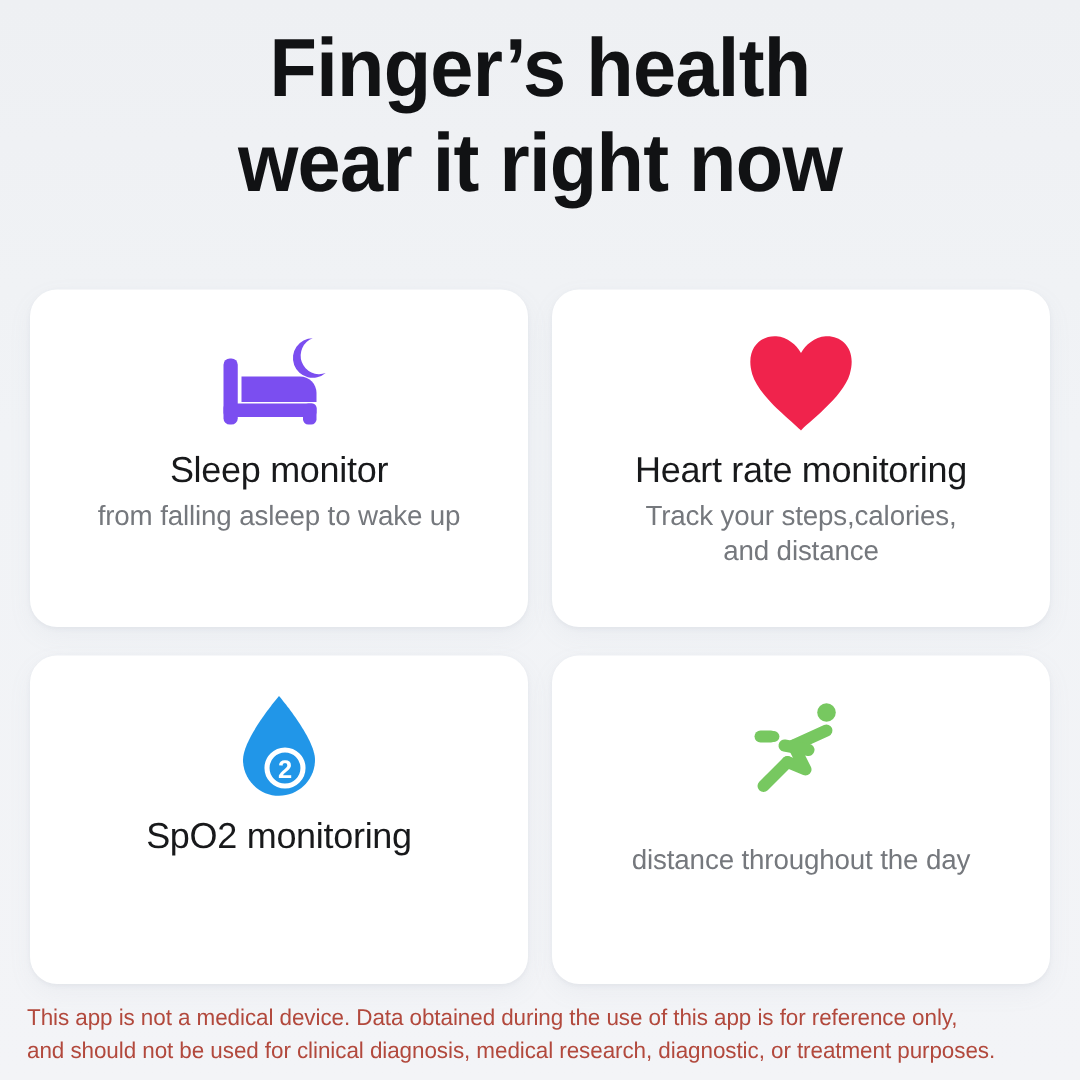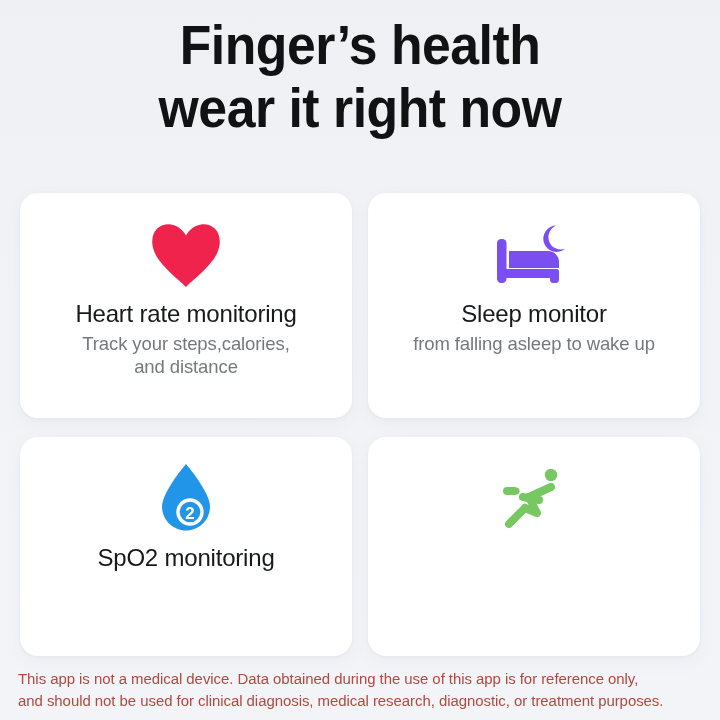--- a/index.html
+++ b/index.html
@@ -119,54 +119,54 @@
 
   <div class="headline">
     <span class="line">Finger’s health</span>
     <span class="line">wear it right now</span>
   </div>
 
   <div class="grid">
 
     <div class="card">
       <div class="icon-wrap">
+        <svg width="82" height="62" viewBox="0 0 82 62" aria-hidden="true">
+          <g fill="#7b4ef0">
+
+            <rect x="4" y="14" width="9.5" height="44" rx="4.2"></rect>
+
+            <rect x="4" y="44" width="62" height="9" rx="3"></rect>
+
+            <rect x="57" y="44" width="9" height="14" rx="3.5"></rect>
+
+            <path d="M16 26 h39 a11 11 0 0 1 11 11 v6 h-50 z"></path>
+
+            <path d="M69.5 0.5 a13.2 13.2 0 1 0 8.6 23.2 a10.6 10.6 0 0 1 -8.6 -23.2 z" transform="translate(-6,0)"></path>
+          </g>
+        </svg>
+      </div>
+      <div class="card-title">Sleep monitor</div>
+      <div class="card-sub">
+        <span>from falling asleep to wake up</span>
+      </div>
+    </div>
+
+    <div class="card">
+      <div class="icon-wrap">
         <svg width="72" height="66" viewBox="0 0 72 66" aria-hidden="true">
           <path fill="#f0234c" d="M36 64 C 33 60 8 42 3.5 26.5 C -1.5 9.5 9 0.5 19.5 1.2 C 27 1.7 33 7 36 12.4 C 39 7 45 1.7 52.5 1.2 C 63 0.5 73.5 9.5 68.5 26.5 C 64 42 39 60 36 64 Z"></path>
         </svg>
       </div>
       <div class="card-title">Heart rate monitoring</div>
       <div class="card-sub">
         <span>Track your steps,calories,</span><br>
         <span>and distance</span>
       </div>
     </div>
 
-    <div class="card">
-      <div class="icon-wrap">
-        <svg width="82" height="62" viewBox="0 0 82 62" aria-hidden="true">
-          <g fill="#7b4ef0">
-
-            <rect x="4" y="14" width="9.5" height="44" rx="4.2"></rect>
-
-            <rect x="4" y="44" width="62" height="9" rx="3"></rect>
-
-            <rect x="57" y="44" width="9" height="14" rx="3.5"></rect>
-
-            <path d="M16 26 h39 a11 11 0 0 1 11 11 v6 h-50 z"></path>
-
-            <path d="M69.5 0.5 a13.2 13.2 0 1 0 8.6 23.2 a10.6 10.6 0 0 1 -8.6 -23.2 z" transform="translate(-6,0)"></path>
-          </g>
-        </svg>
-      </div>
-      <div class="card-title">Sleep monitor</div>
-      <div class="card-sub">
-        <span>from falling asleep to wake up</span>
-      </div>
-    </div>
-
     <div class="card row2">
       <div class="icon-wrap">
         <svg width="58" height="72" viewBox="0 0 58 72" aria-hidden="true">
           <path fill="#2196e8" d="M29 2 C 29 2 53 30 53 44.5 C 53 58 42 68.5 29 68.5 C 16 68.5 5 58 5 44.5 C 5 30 29 2 29 2 Z"></path>
           <circle cx="33" cy="50" r="12" fill="none" stroke="#ffffff" stroke-width="3.4"></circle>
           <text x="33" y="56.5" text-anchor="middle" font-family="Liberation Sans, DejaVu Sans, sans-serif" font-size="17" font-weight="700" fill="#ffffff">2</text>
         </svg>
       </div>
       <div class="card-title">SpO2 monitoring</div>
     </div>
@@ -185,20 +185,21 @@
             <path d="M24 33 L40 36"></path>
 
             <path d="M8 27 L15 27"></path>
           </g>
           <circle cx="52" cy="11" r="6.2" fill="#77c860"></circle>
           <circle cx="17" cy="27" r="3.6" fill="#77c860"></circle>
         </svg>
       </div>
       <div class="card-sub">
         <br>
+        <span>distance throughout the day</span>
       </div>
     </div>
 
   </div>
 
   <div class="disclaimer">
     <span class="dline">This app is not a medical device. Data obtained during the use of this app is for reference only,</span>
     <span class="dline">and should not be used for clinical diagnosis, medical research, diagnostic, or treatment purposes.</span>
   </div>
 

